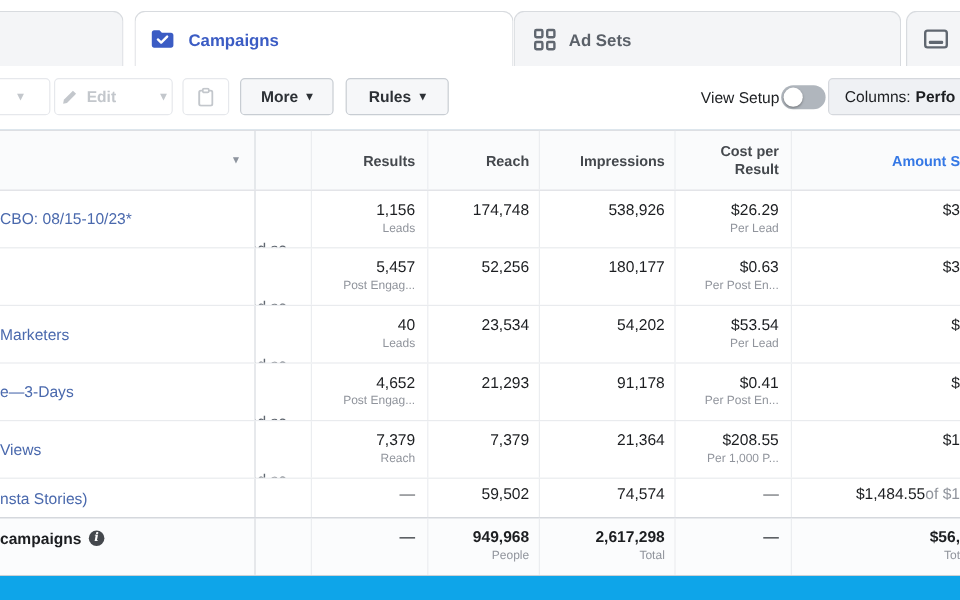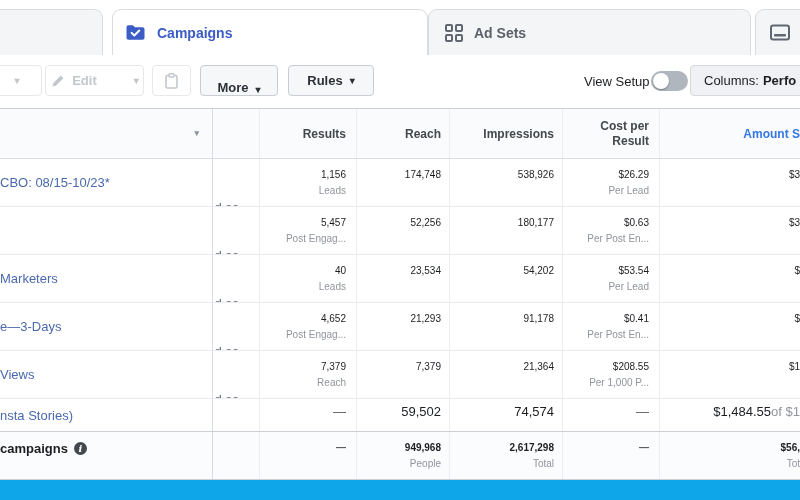--- a/index.html
+++ b/index.html
@@ -52,21 +52,21 @@
   .tr-short{height:33px;}
   .tr-totals{height:48px;border-top:1px solid #ccd0d5;border-bottom:none;background:#fbfcfd;font-weight:bold;margin-top:-1px;}
   .td{box-sizing:border-box;position:relative;text-align:right;padding-top:7px;}
   .c-name{width:213px;border-right:1px solid #d8dbdf;text-align:left;padding-top:0;}
   .c-budget{width:47px;border-right:1px solid #ebedf0;overflow:hidden;}
   .c-results{width:97px;border-right:1px solid #ebedf0;padding-right:10px;}
   .c-reach{width:93px;border-right:1px solid #ebedf0;padding-right:8px;}
   .c-impr{width:113px;border-right:1px solid #ebedf0;padding-right:8px;}
   .c-cpr{width:97px;border-right:1px solid #ebedf0;padding-right:10px;}
   .c-amount{width:140px;padding-right:0;white-space:nowrap;}
-  .v{font-size:10px;line-height:17px;}
+  .v{font-size:13px;line-height:17px;}
   .sub{font-size:10px;line-height:15px;color:#90949c;font-weight:normal;}
   .th{font-size:12px;font-weight:bold;color:#44484d;padding-top:18px;}
   .th.c-cpr{padding-top:10px;line-height:15px;}
   .th.c-amount{color:#3578e5;padding-top:18px;}
   .th.c-name .hdr-caret{position:absolute;right:13px;top:19px;color:#8d949e;font-size:9px;}
   .anchored{position:absolute;right:9px;white-space:nowrap;color:#606770;font-size:13px;margin-top:32px;}
   .thead .anchored{top:18px;font-size:12px;font-weight:bold;color:#44484d;}
   .tr .anchored{top:9px;}
   .tr-short .anchored{top:8px;}
   .name-link{display:flex;align-items:center;height:100%;color:#4a69ad;}
@@ -130,21 +130,21 @@
       </span>
     </div>
 
     <div class="tb-btn ghost" style="left:152px;width:39px;">
       <svg width="13" height="16" viewBox="0 0 13 16">
         <rect x="1" y="2.5" width="11" height="12.5" rx="1.5" fill="none" stroke="#c3c7cc" stroke-width="1.6"></rect>
         <rect x="4" y="0.8" width="5" height="3.2" rx="1" fill="#fff" stroke="#c3c7cc" stroke-width="1.4"></rect>
       </svg>
     </div>
 
-    <div class="tb-btn solid" style="left:200px;width:78px;align-items:flex-end;">
+    <div class="tb-btn solid" style="left:200px;width:78px;">
       <span>More</span>
       <span class="caret">▾</span>
     </div>
 
     <div class="tb-btn solid" style="left:288px;width:86px;">
       <span>Rules</span>
       <span class="caret">▾</span>
     </div>
 
     <span class="view-setup-label">View Setup</span>

